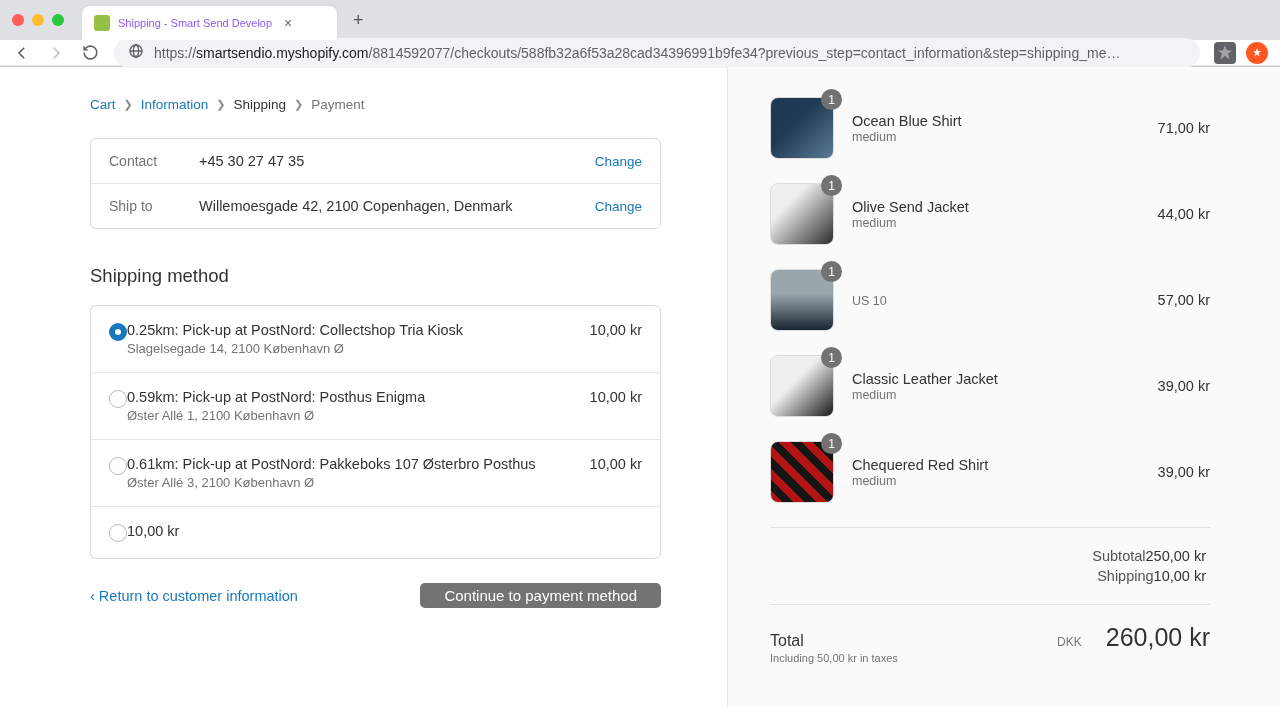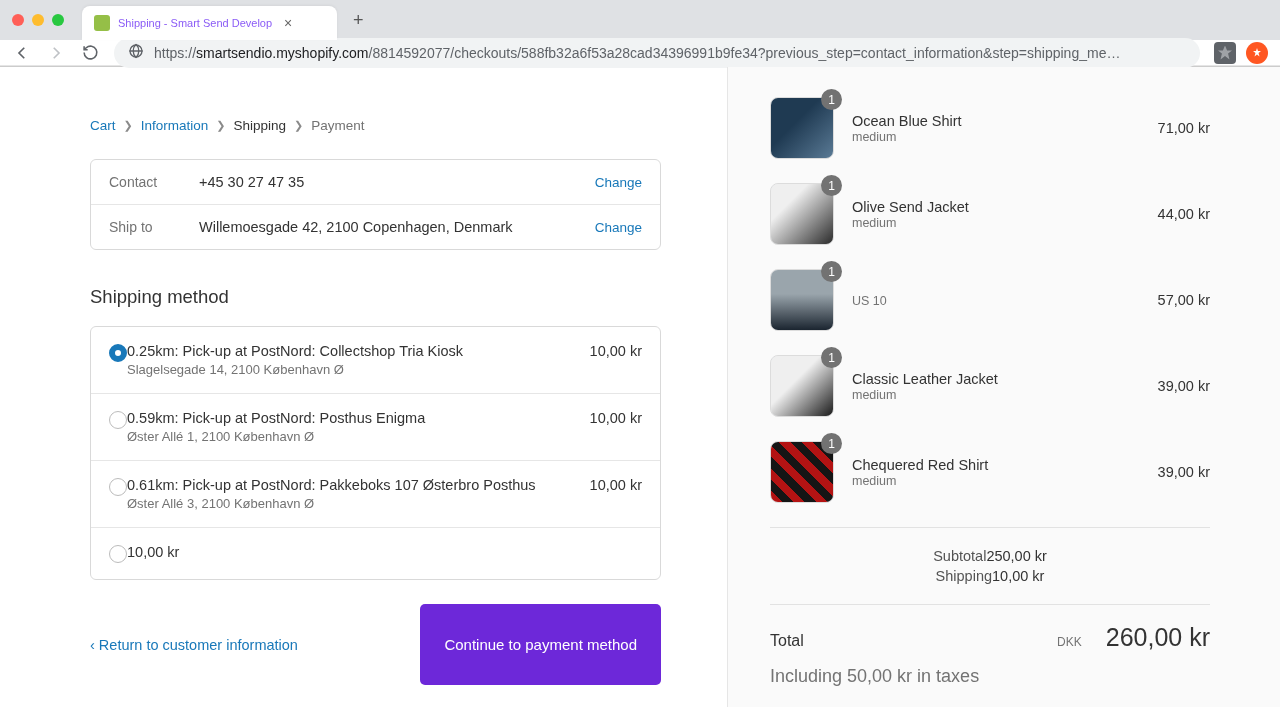--- a/index.html
+++ b/index.html
@@ -29,21 +29,21 @@
   .profile-sq::after{content:""; position:absolute; inset:4px; background:#dfe1e4; clip-path:polygon(50% 0,65% 35%,100% 35%,72% 57%,82% 100%,50% 75%,18% 100%,28% 57%,0 35%,35% 35%); opacity:0.5;}
   .ext-badge{ width:22px; height:22px; background:#ff5722; border-radius:50%; display:flex; align-items:center; justify-content:center; }
   .ext-badge svg{width:12px;height:12px;fill:#fff;}
 
   
   .page { display:flex; height:640px; }
   .main { flex:1; padding:30px 66px 30px 90px; border-right:1px solid #e6e6e6; overflow:auto; }
   .sidebar { width:552px; background:#fafafa; padding:30px 70px 30px 42px; overflow:auto; }
 
   
-  .breadcrumbs { display:flex; gap:8px; align-items:center; font-size:13.5px; margin-bottom:26px; color:#737373;margin-top:21px; }
+  .breadcrumbs { display:flex; gap:8px; align-items:center; font-size:13.5px; margin-bottom:26px; color:#737373; }
   .breadcrumbs a { color:#1878b9; text-decoration:none; }
   .breadcrumbs .sep { color:#8a8a8a; font-size:11px; }
   .breadcrumbs .current { color:#333; font-weight:500; }
 
   
   .review-box { border:1px solid #d9d9d9; border-radius:6px; margin-bottom:36px; }
   .review-row { display:flex; align-items:center; padding:14px 18px; gap:18px; }
   .review-row + .review-row { border-top:1px solid #e6e6e6; }
   .review-label { color:#737373; width:72px; flex:0 0 72px; font-size:14px; }
   .review-value { flex:1; color:#333; font-size:14.5px; }
@@ -56,43 +56,43 @@
   .ship-row + .ship-row { border-top:1px solid #e6e6e6; }
   .radio { width:18px; height:18px; border:1px solid #bbb; border-radius:50%; flex:0 0 18px; position:relative; margin-top:1px; background:#fff; }
   .radio.checked { border:6px solid #1878b9; }
   .ship-text { flex:1; }
   .ship-title { font-size:14.5px; color:#333; margin-bottom:3px; }
   .ship-sub { font-size:13px; color:#737373; }
   .ship-price { font-size:14.5px; font-weight:500; color:#333; }
 
   .footer-row { display:flex; justify-content:space-between; align-items:center; margin-top:24px; }
   .return-link { color:#1878b9; font-size:14.5px; text-decoration:none; display:flex; align-items:center; gap:4px; }
-  .continue-btn { background:#6d28d9; color:#fff; border:none; border-radius:5px; padding:32px 24px; font-size:15px; font-weight:500; cursor:pointer; }
+  .continue-btn { background:#737373; color:#fff; border:none; border-radius:5px; padding:4px 24px; font-size:15px; font-weight:500; cursor:pointer; }
 
   
   .cart-item { display:flex; align-items:center; gap:18px; margin-bottom:24px; }
   .thumb { width:64px; height:62px; border:1px solid #dcdcdc; border-radius:8px; position:relative; background:#e8ecef; display:flex; align-items:center; justify-content:center; }
   .thumb .ph { width:100%; height:100%; border-radius:7px; }
   .ph1{background:linear-gradient(135deg,#1f3a52 40%,#5a7a95 100%);} 
   .ph2{background:linear-gradient(135deg,#efefef 30%,#2b2b2b 100%);} 
   .ph3{background:linear-gradient(180deg,#9aa5ac 40%,#1b2530 100%);} 
   .ph4{background:linear-gradient(135deg,#efefef 40%,#1a1a1a 100%);} 
   .ph5{background:repeating-linear-gradient(45deg,#b31313 0 8px,#151515 8px 16px);} 
   .qty-badge { position:absolute; top:-9px; right:-9px; background:#727272; color:#fff; width:21px; height:21px; border-radius:50%; font-size:12px; display:flex; align-items:center; justify-content:center; font-weight:500; }
   .item-info { flex:1; }
   .item-name { font-size:14.5px; font-weight:500; color:#333; }
   .item-variant { font-size:12.5px; color:#737373; margin-top:1px; }
   .item-price { font-size:14.5px; font-weight:500; color:#333; }
 
   .summary-sec { border-top:1px solid #e2e2e2; padding:16px 0; }
-  .summary-row { display:flex; justify-content:center; font-size:14.5px; color:#535353; margin:4px 4px; }
+  .summary-row { display:flex; justify-content:flex-end; font-size:14.5px; color:#535353; margin:4px 4px; }
   .summary-row .val { color:#333; font-weight:500; }
   .total-row { display:flex; justify-content:space-between; align-items:baseline; border-top:1px solid #e2e2e2; padding-top:18px; }
   .total-left .t { font-size:16px; color:#333; }
-  .total-left .sub { font-size:18px; color:#737373; margin-top:16px; }
+  .total-left .sub { font-size:11px; color:#737373; margin-top:2px; }
   .total-right { display:flex; align-items:baseline; gap:24px; }
   .total-cur { font-size:12px; color:#737373; }
   .total-amt { font-size:25px; font-weight:500; color:#333; }
 </style>
 </head>
 <body>
 
 <div class="browser-chrome">
   <div class="titlebar">
     <div class="traffic">

